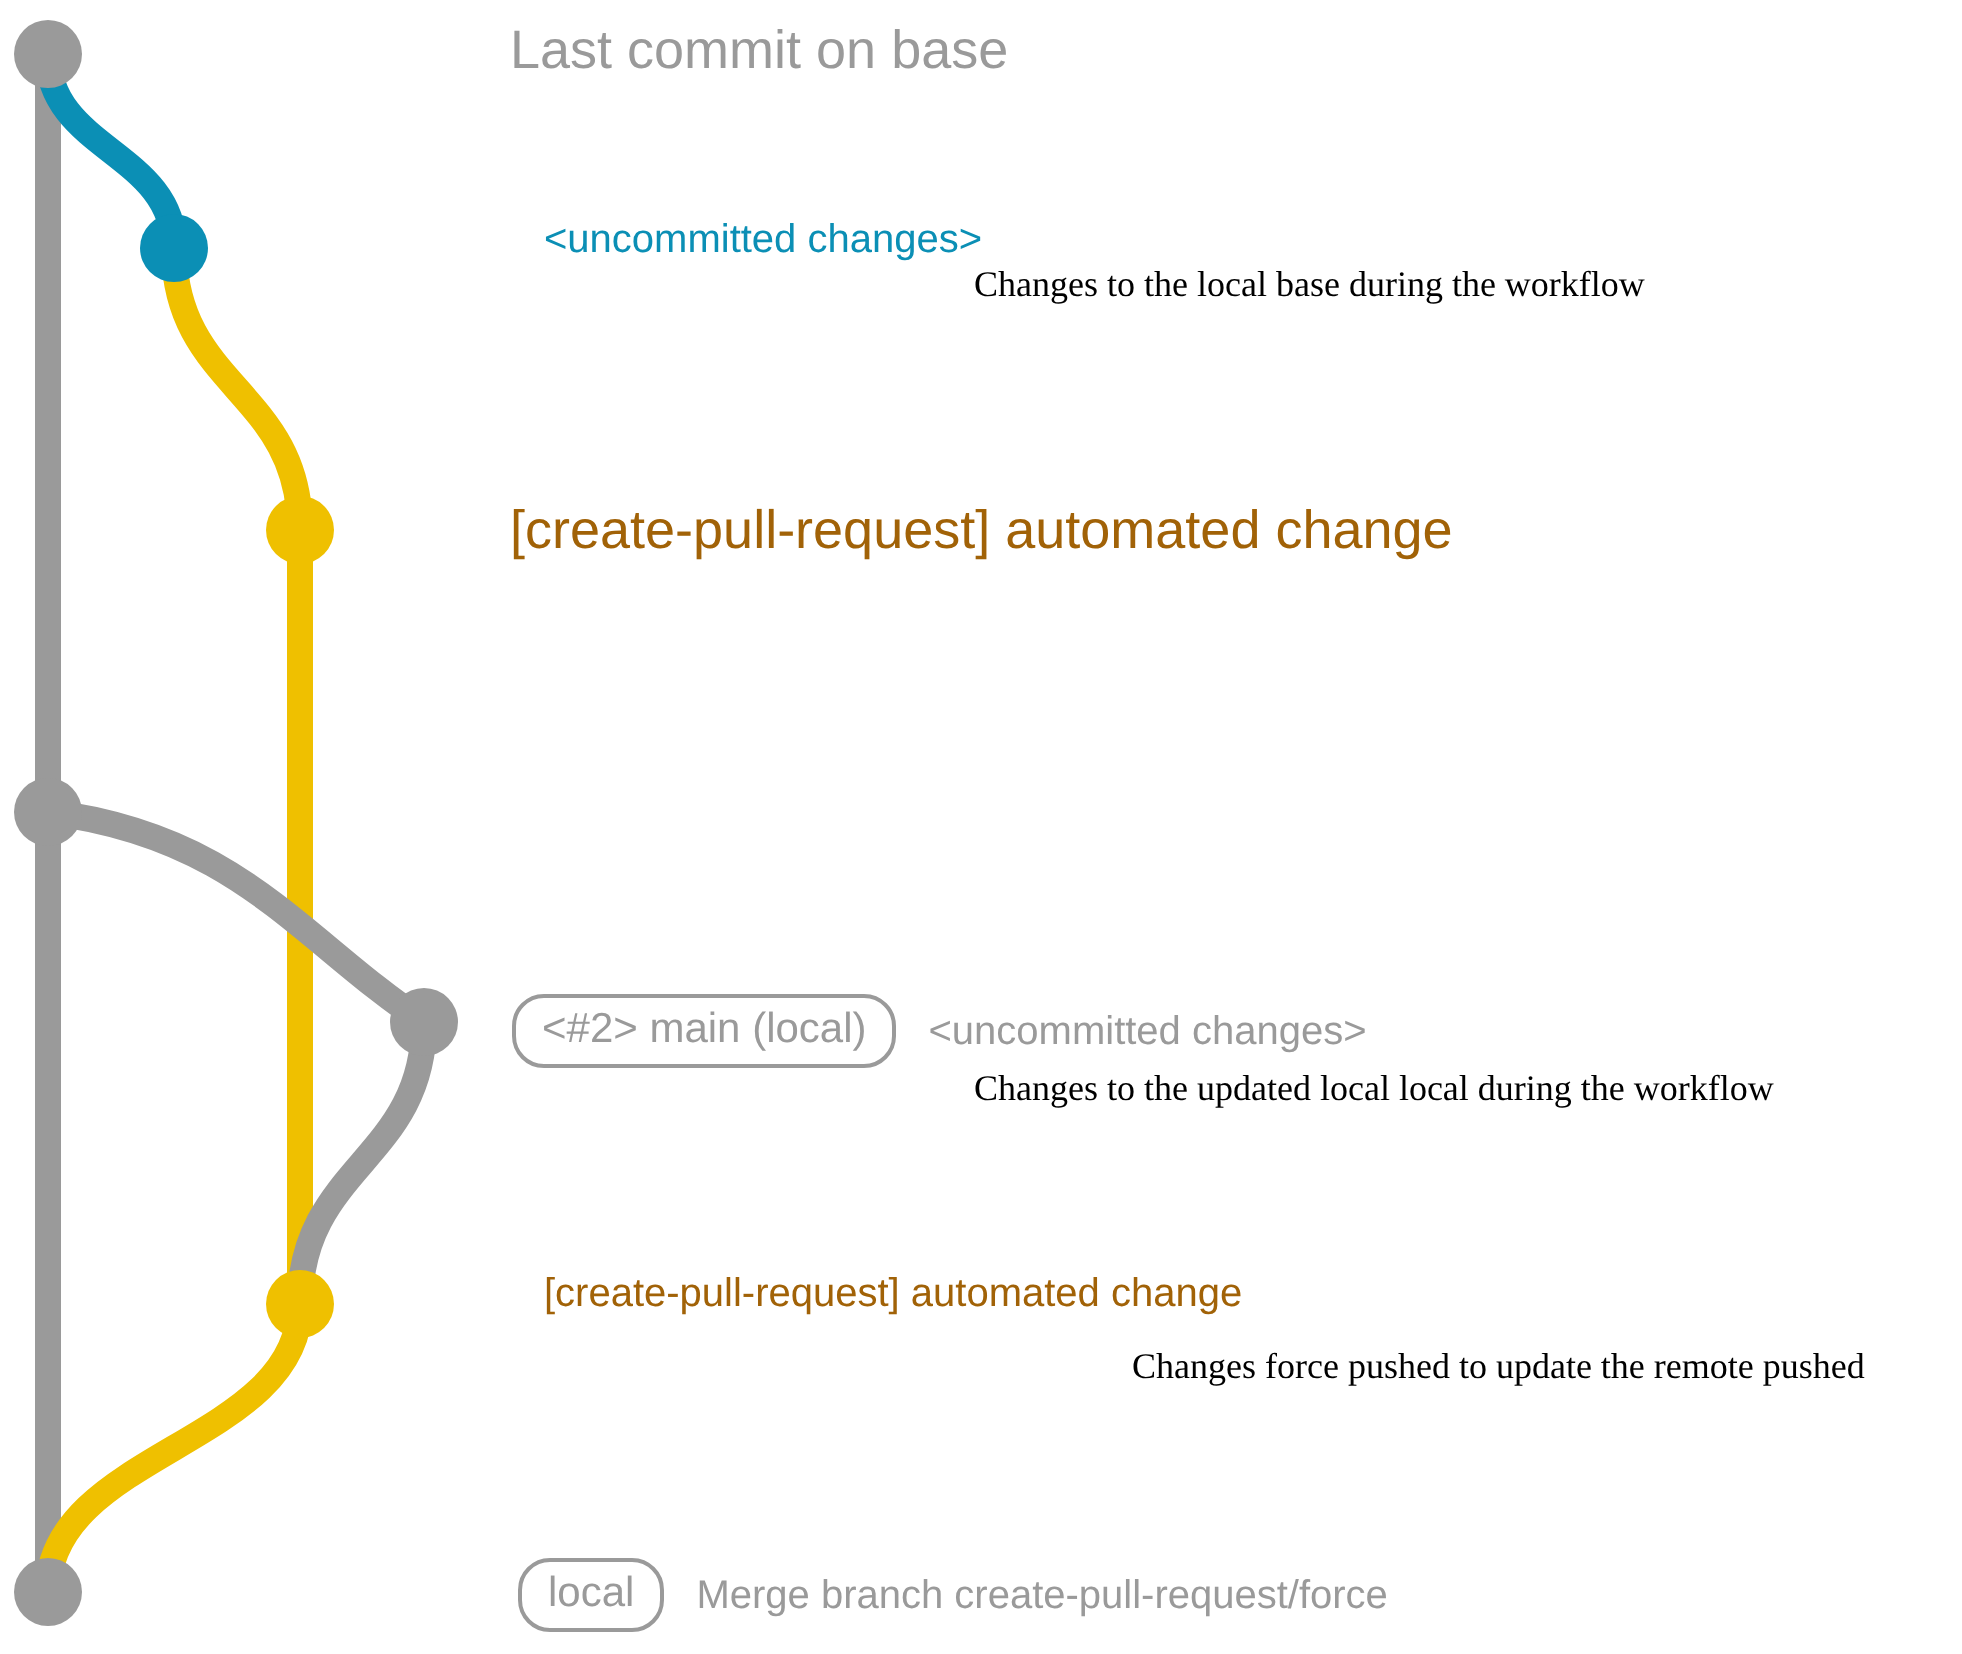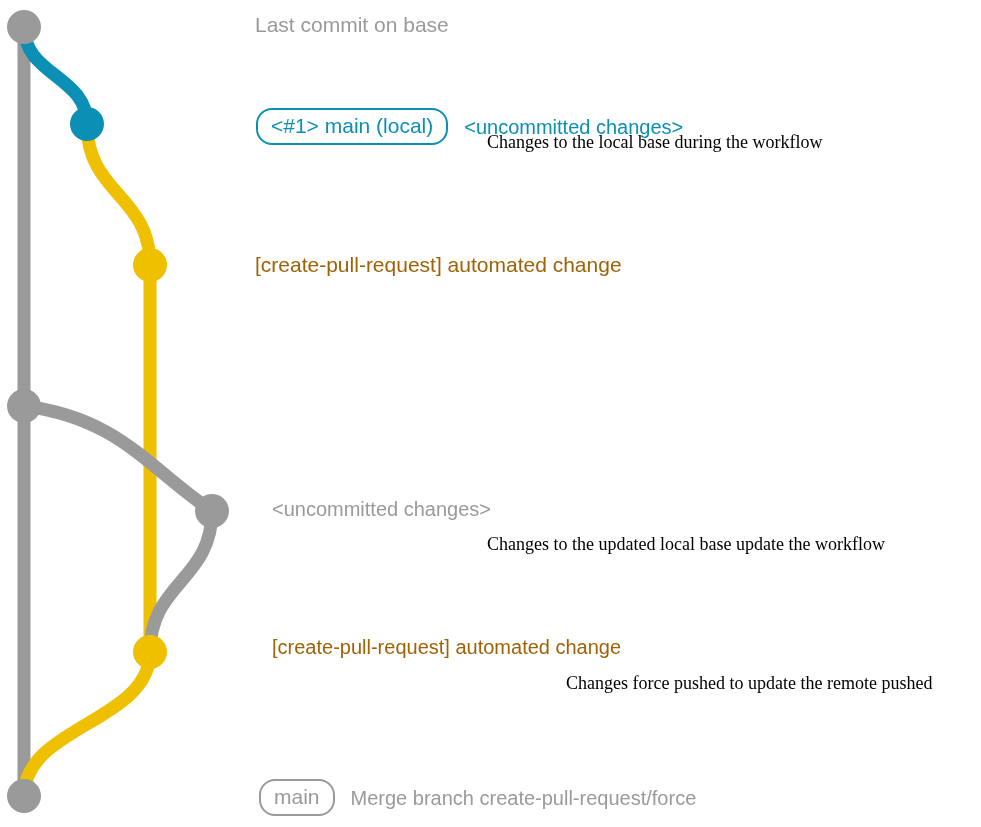--- a/index.html
+++ b/index.html
@@ -34,21 +34,21 @@
 
   
   .row {
     position: absolute;
     display: flex;
     align-items: center;
   }
 
   .plain-title {
     font-family: "Liberation Sans", sans-serif;
-    font-size: 21px;
+    font-size: 27px;
     line-height: 24px;
     white-space: nowrap;
   }
 
   .pill {
     display: inline-flex;
     align-items: center;
     justify-content: center;
     box-sizing: border-box;
     border: 2px solid currentColor;
@@ -115,42 +115,42 @@
   <circle cx="24" cy="796" r="17" fill="#9a9a9a"></circle>
 </svg>
 
 <div class="label-layer">
 
   <div class="row" style="left:255px; top:13px;">
     <span class="plain-title c-gray">Last commit on base</span>
   </div>
 
   <div class="row" style="left:256px; top:108px;">
-    <span class="pill c-teal">
-      <span class="pill-text">&lt;#1&gt; main (local)</span>
-    </span>
     <span class="commit-msg c-teal">&lt;uncommitted changes&gt;</span>
   </div>
   <div class="desc" style="left:487px; top:132px;">Changes to the local base during the workflow</div>
 
   <div class="row" style="left:255px; top:253px;">
     <span class="plain-title c-yellow">[create-pull-request] automated change</span>
   </div>
 
 
   <div class="row" style="left:256px; top:497px;">
+    <span class="pill c-gray">
+      <span class="pill-text">&lt;#2&gt; main (local)</span>
+    </span>
     <span class="commit-msg c-gray">&lt;uncommitted changes&gt;</span>
   </div>
-  <div class="desc" style="left:487px; top:534px;">Changes to the updated local base update the workflow</div>
+  <div class="desc" style="left:487px; top:534px;">Changes to the updated local local during the workflow</div>
 
   <div class="row" style="left:256px; top:635px;">
     <span class="commit-msg c-yellow">[create-pull-request] automated change</span>
   </div>
   <div class="desc" style="left:566px; top:673px;">Changes force pushed to update the remote pushed</div>
 
   <div class="row" style="left:259px; top:779px;">
     <span class="pill c-gray">
-      <span class="pill-text">main</span>
+      <span class="pill-text">local</span>
     </span>
     <span class="commit-msg c-gray">Merge branch create-pull-request/force</span>
   </div>
 
 </div>
 
 </body></html>

